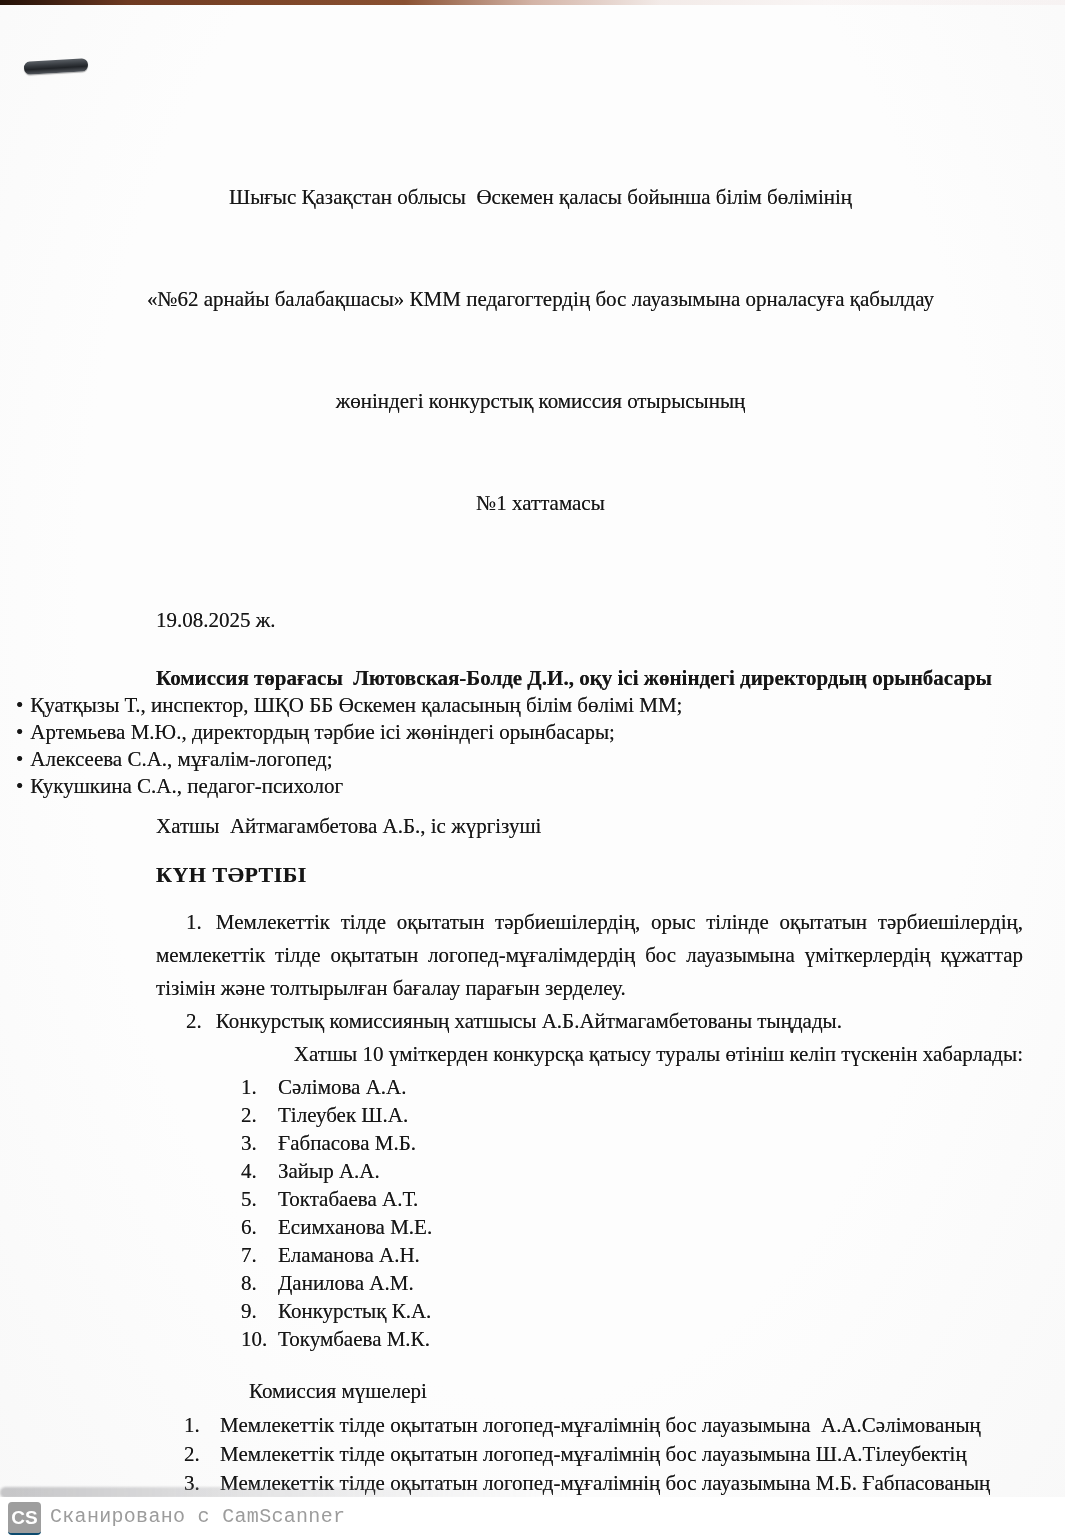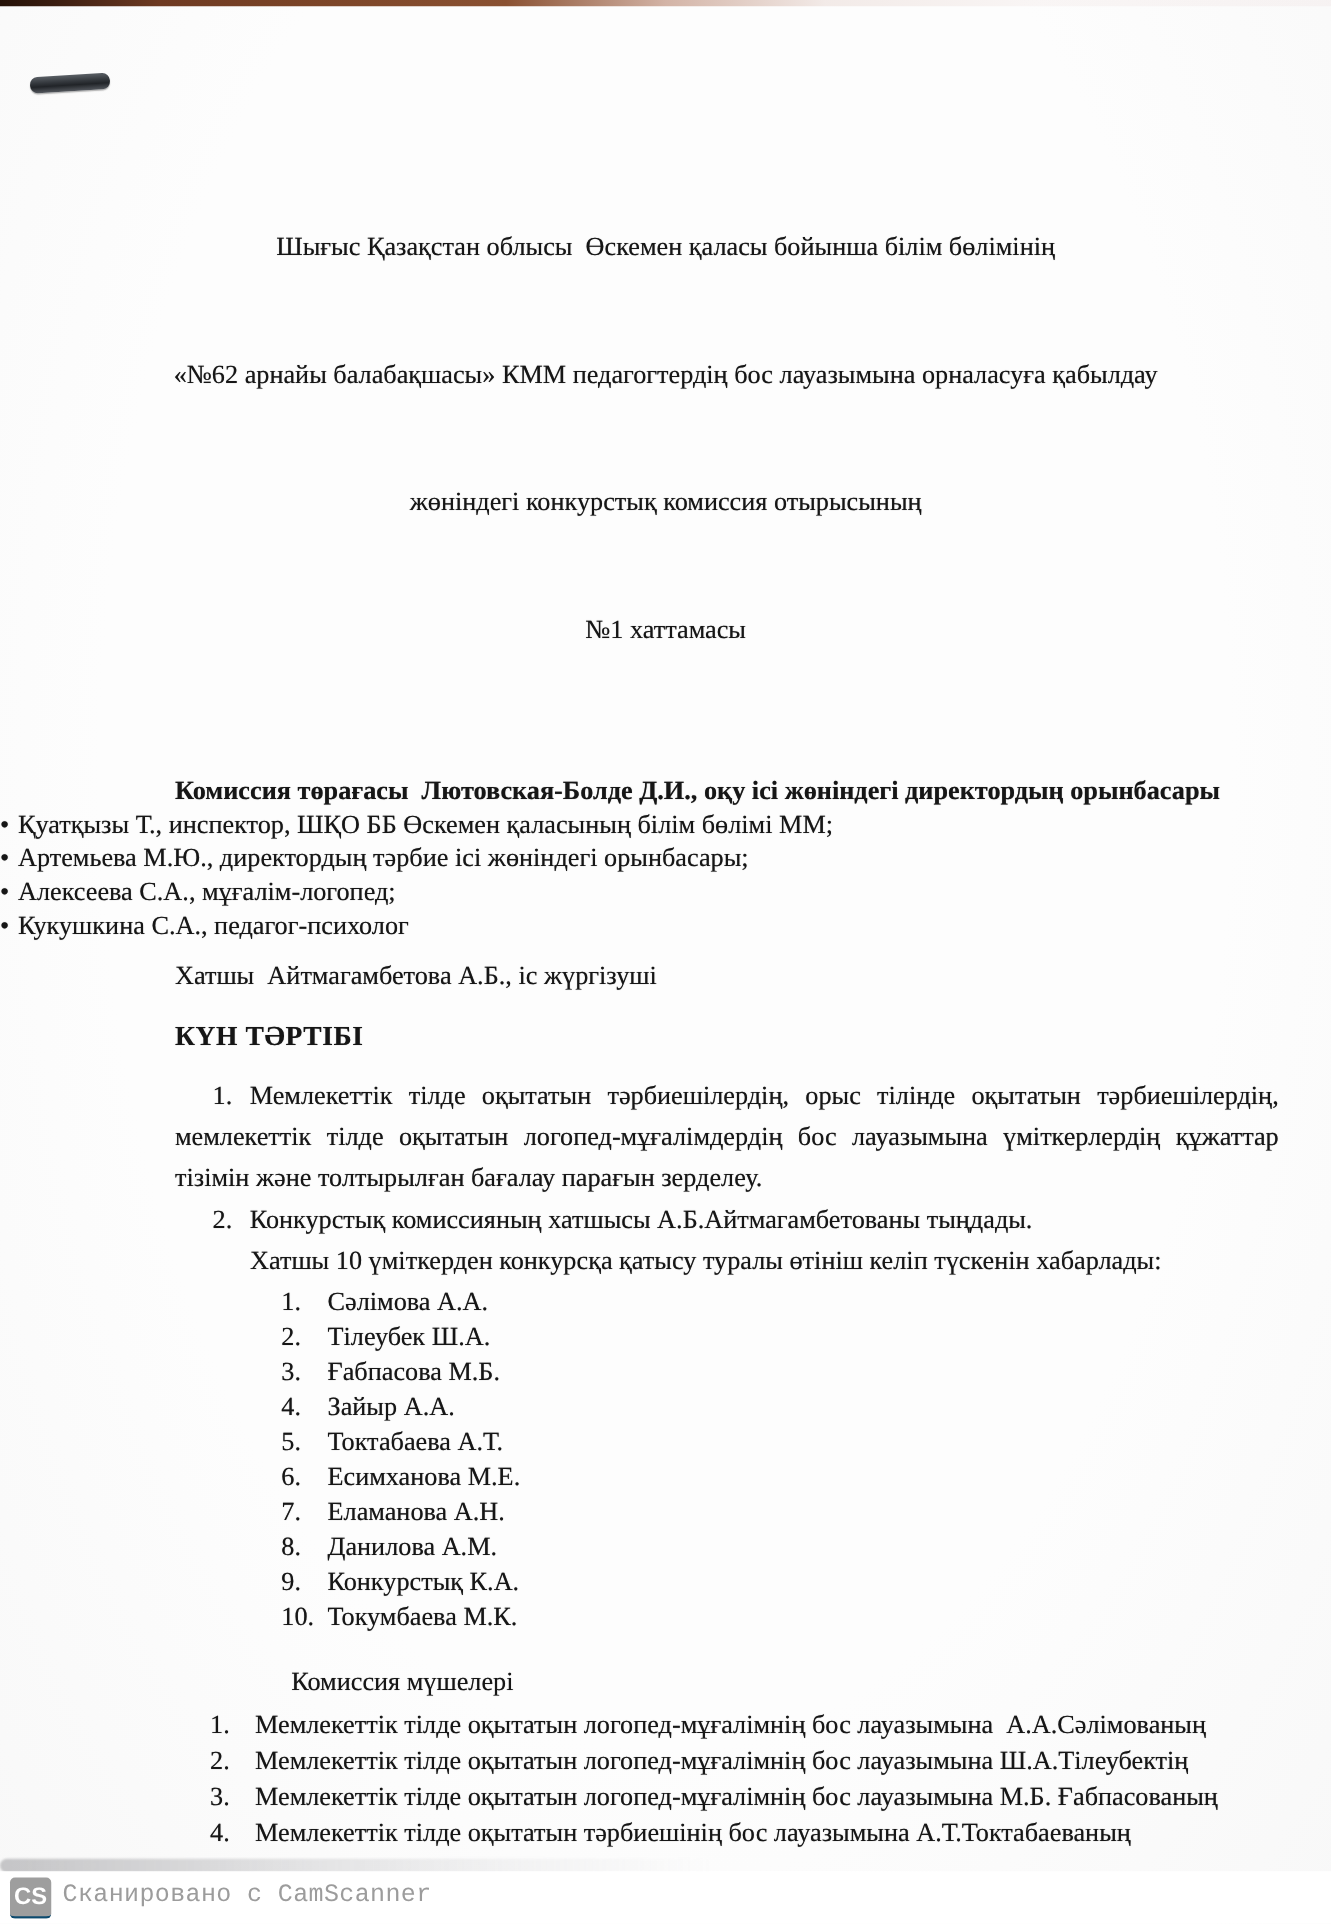--- a/index.html
+++ b/index.html
@@ -26,21 +26,21 @@
   }
   .staple-mark {
     position: absolute; left: 24px; top: 60px; width: 64px; height: 13px;
     border-radius: 6px;
     background: linear-gradient(180deg, #5a5f65 0%, #33373c 40%, #212428 62%, #53575d 100%);
     transform: rotate(-3.5deg);
     box-shadow: 0 1px 1px rgba(0,0,0,0.30);
   }
   
   .txt { white-space: pre-wrap; text-shadow: 0 0 0.6px rgba(20,20,20,0.65); }
-  .content { position: absolute; inset: 0; font-size: 21px; }
+  .content { position: absolute; inset: 0; font-size: 21px; padding-left: 16px; }
   .doc-header {
     margin: 112px 42px 0 -98px;
     padding-left: 140px; 
     text-align: center;
     line-height: 34px;
   }
   .block { margin-left: 140px; margin-right: 42px; }
   .date-line { margin-top: 18px; line-height: 28px; }
   .chair-line { margin-top: 30px; line-height: 28px; font-weight: bold; }
   .members-label { line-height: 28px; }
@@ -53,21 +53,21 @@
     font-weight: bold;
     font-size: 22px;
     line-height: 30px;
     letter-spacing: 0.5px;
   }
   ol { margin: 0; padding: 0; list-style: none; counter-reset: item; }
   ol > li { counter-increment: item; }
   ol.agenda { margin-top: 16px; line-height: 33px; }
   ol.agenda > li { text-align: justify; text-indent: 30px; }
   ol.agenda > li::before { content: counter(item) "."; margin-right: 14px; }
-  .secretary-note { line-height: 33px; padding-left: 60px; }
+  .secretary-note { line-height: 33px; padding-left: 60px; text-align: right; }
   ol.candidates { margin: 2px 42px 0 225px; line-height: 28px; }
   ol.candidates > li { padding-left: 37px; }
   ol.candidates > li::before {
     content: counter(item) "."; display: inline-block; width: 37px; margin-left: -37px;
   }
   .cm-heading { margin-top: 24px; padding-left: 93px; line-height: 28px; }
   ol.decisions { margin: 6px 42px 0 168px; line-height: 29px; }
   ol.decisions > li { padding-left: 36px; }
   ol.decisions > li::before {
     content: counter(item) "."; display: inline-block; width: 36px; margin-left: -36px;
@@ -106,20 +106,21 @@
 
   <div class="content">
 
     <div class="doc-header txt">
       <div>Шығыс Қазақстан облысы  Өскемен қаласы бойынша білім бөлімінің</div>
       <div>«№62 арнайы балабақшасы» КММ педагогтердің бос лауазымына орналасуға қабылдау</div>
       <div>жөніндегі конкурстық комиссия отырысының</div>
       <div>№1 хаттамасы</div>
     </div>
 
+    <div class="block date-line txt">19.08.2025 ж.</div>
 
     <div class="block chair-line txt">Комиссия төрағасы  Лютовская-Болде Д.И., оқу ісі жөніндегі директордың орынбасары</div>
 
     <ul class="members block">
       <li class="txt">Қуатқызы Т., инспектор, ШҚО ББ Өскемен қаласының білім бөлімі ММ;</li>
       <li class="txt">Артемьева М.Ю., директордың тәрбие ісі жөніндегі орынбасары;</li>
       <li class="txt">Алексеева С.А., мұғалім-логопед;</li>
       <li class="txt">Кукушкина С.А., педагог-психолог</li>
     </ul>
 

